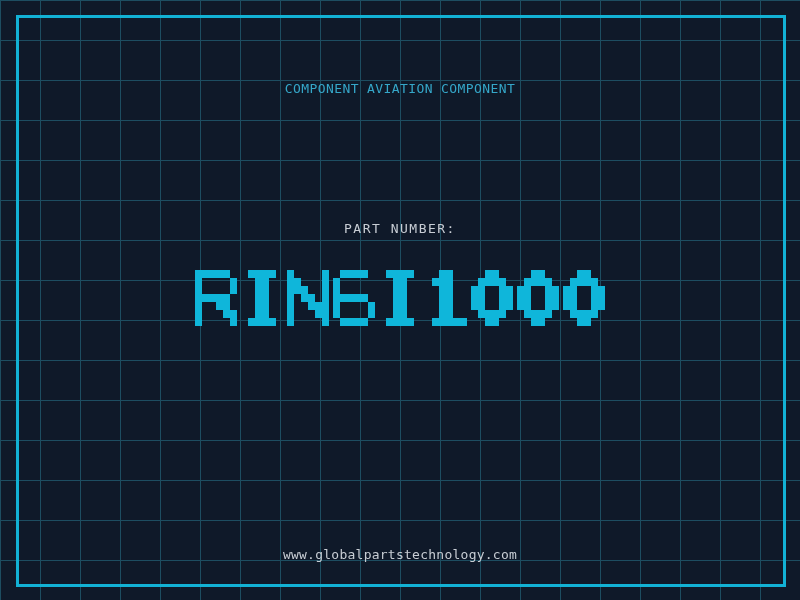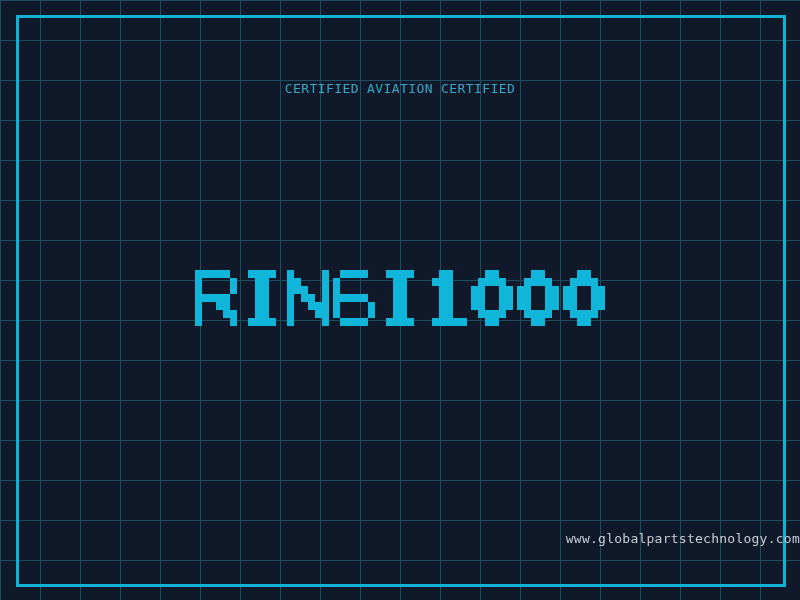--- a/index.html
+++ b/index.html
@@ -50,25 +50,24 @@
     letter-spacing: 0.4px;
     color: var(--cert, #35a7c9);
   }
   .part-label {
     top: 221px;
     font-size: 13px;
     letter-spacing: 1.5px;
     color: var(--muted, #c8cdd4);
   }
   .footer {
-    top: 531px;
+    top: 547px;
     font-size: 13px;
     letter-spacing: 0.25px;
     color: var(--muted, #c8cdd4);
-    text-align: right;
   }
   .pn-row {
     position: absolute;
     top: 270px;
     left: 0;
     width: 100%;
     display: flex;
     justify-content: center;
     align-items: flex-start;
   }
@@ -83,22 +82,23 @@
     background: var(--pn, #0fb6da);
   }
 </style>
 </head>
 <body>
 
 <div class="screen">
   <div class="frame"></div>
 
 
-  <div class="row subtitle">CERTIFIED AVIATION CERTIFIED</div>
-
+  <div class="row subtitle">COMPONENT AVIATION COMPONENT</div>
+
+  <div class="row part-label">PART NUMBER:</div>
 
   <div class="pn-row" aria-label="RIN6I1000">
       <span class="pn-char">
         <i style="grid-area: 1 / 1;"></i>
         <i style="grid-area: 1 / 2;"></i>
         <i style="grid-area: 1 / 3;"></i>
         <i style="grid-area: 1 / 4;"></i>
         <i style="grid-area: 1 / 5;"></i>
         <i style="grid-area: 2 / 1;"></i>
         <i style="grid-area: 2 / 6;"></i>

